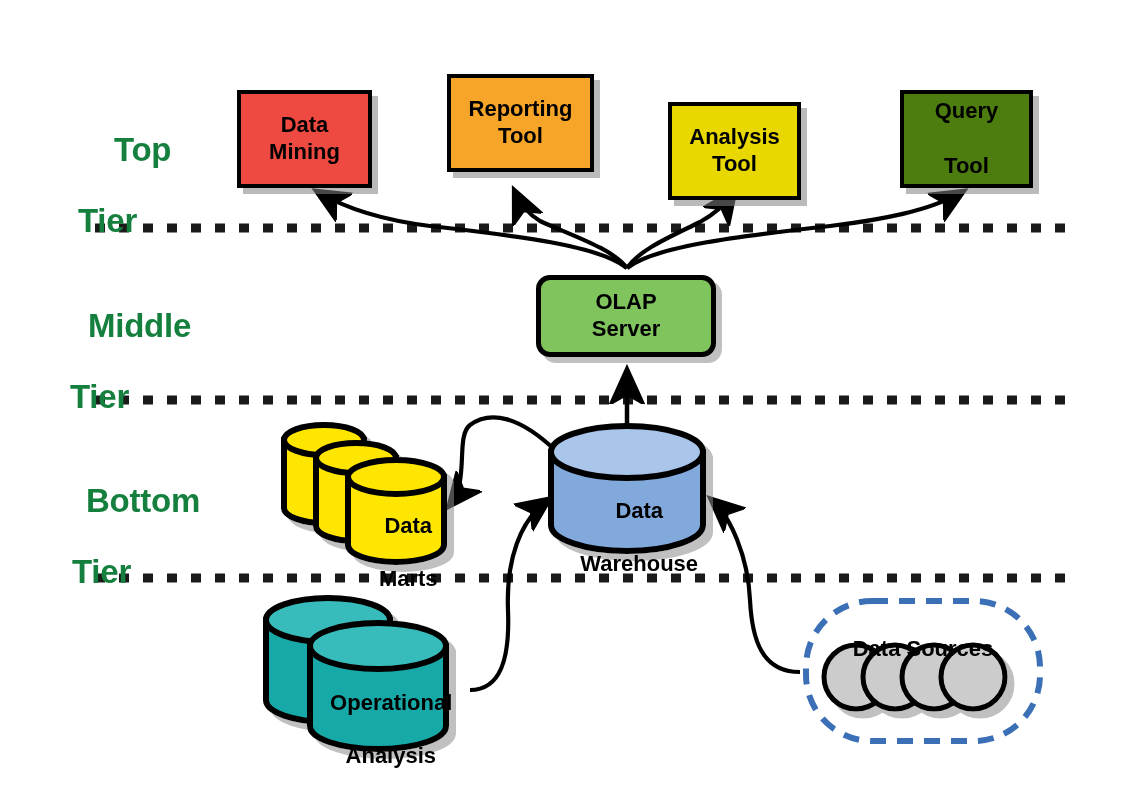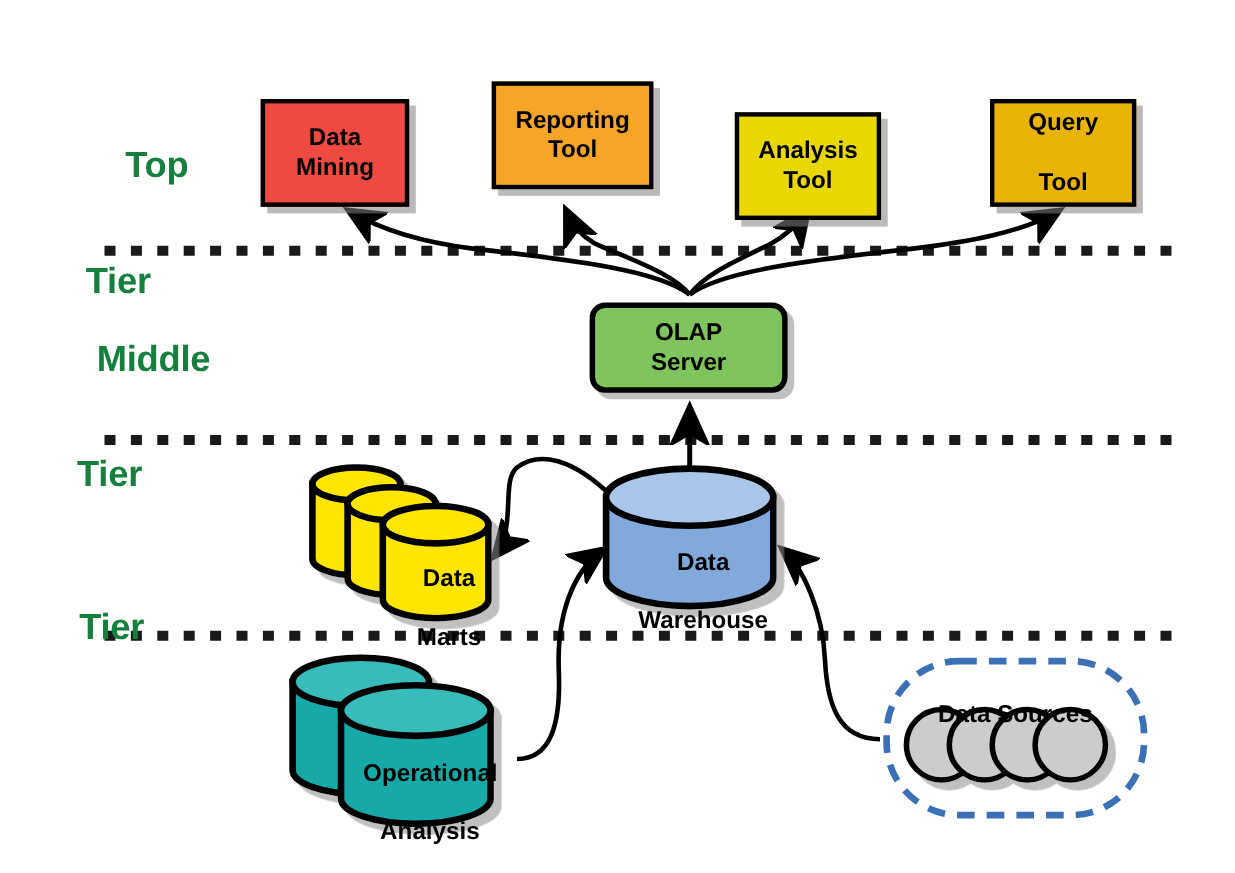--- a/index.html
+++ b/index.html
@@ -24,21 +24,21 @@
   }
   .tier-label {
     position: absolute;
     font-weight: bold;
     font-size: 33px;
     line-height: 1.08;
     color: #15803d;
     white-space: pre;
     letter-spacing: -0.2px;
   }
-  .tier-label .l2 { display: block; margin-top: 34px; }
+  .tier-label .l2 { display: block; }
   .tool-box {
     position: absolute;
     box-sizing: border-box;
     border: 4px solid #000000;
     box-shadow: 6px 6px 0 rgba(130,130,130,0.55);
     display: flex;
     flex-direction: column;
     align-items: center;
     justify-content: center;
     font-weight: bold;
@@ -178,39 +178,40 @@
     <span>Top</span>
     <span class="l2" style="margin-left:0px;">Tier</span>
   </div>
 
   <div class="tier-label" style="left:52px; top:272px;">
     <span>Middle</span>
     <span class="l2" style="margin-left:18px;">Tier</span>
   </div>
 
   <div class="tier-label" style="left:50px; top:447px;">
+    <span>Bottom</span>
     <span class="l2" style="margin-left:22px;">Tier</span>
   </div>
 
   <div class="tool-box" style="left:237px; top:90px; width:135px; height:98px; background:#ee4a42;">
     <span>Data</span>
     <span>Mining</span>
   </div>
 
   <div class="tool-box" style="left:447px; top:74px; width:147px; height:98px; background:#f7a528;">
     <span>Reporting</span>
     <span>Tool</span>
   </div>
 
   <div class="tool-box" style="left:668px; top:90px; width:133px; height:98px; background:#e8d800;margin-top:12px;">
     <span>Analysis</span>
     <span>Tool</span>
   </div>
 
-  <div class="tool-box" style="left:900px; top:90px; width:133px; height:98px; background:#eab308;gap:28px;">
+  <div class="tool-box" style="left:900px; top:90px; width:133px; height:98px; background:#4d7c0f;gap:28px;">
     <span>Query</span>
     <span>Tool</span>
   </div>
 
   <div class="olap-box" style="left:536px; top:275px; width:180px; height:82px; background:#80c45e;justify-content:center;">
     <span>OLAP</span>
     <span>Server</span>
   </div>
 
   <div class="shape-text cyl-text" style="left:340px; top:487px; width:112px;">

